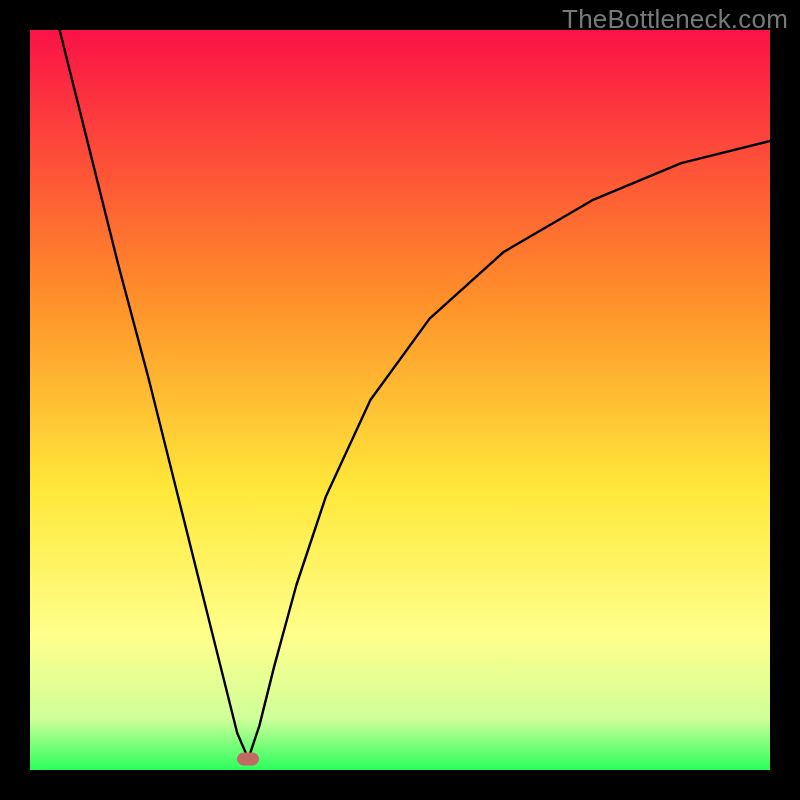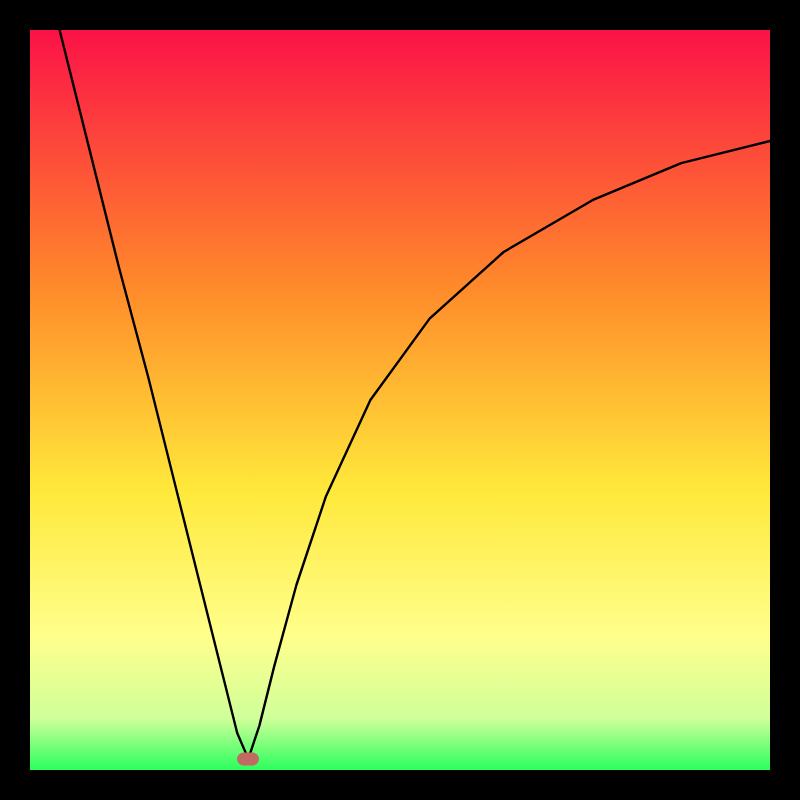--- a/index.html
+++ b/index.html
@@ -55,13 +55,14 @@
 </head>
 <body>
 
 <div class="frame">
   <div class="plot-area" id="plot" style="background: linear-gradient(rgb(251, 18, 71) 0%, rgb(255, 139, 42) 35%, rgb(255, 232, 58) 62%, rgb(255, 255, 140) 82%, rgb(208, 255, 154) 93%, rgb(43, 255, 94) 100%);">
     <svg class="curve" id="curve-svg" viewBox="0 0 740 740" preserveAspectRatio="none">
       <path id="curve-path" d="M 29.6 0.0 L 59.2 118.4 L 88.8 236.8 L 118.4 347.8 L 148.0 466.2 L 170.2 555.0 L 192.4 643.8 L 207.2 703.0 L 218.3 728.9 L 218.3 728.9 L 229.4 695.6 L 244.2 636.4 L 266.4 555.0 L 296.0 466.2 L 340.4 370.0 L 399.6 288.6 L 473.6 222.0 L 562.4 170.2 L 651.2 133.2 L 740.0 111.0 " fill="none" stroke-width="2.4" stroke="#000000" stroke-linejoin="round" stroke-linecap="round"></path>
     </svg>
     <div class="marker" id="min-marker" style="left: 218.3px; top: 728.9px; background: rgb(193, 106, 98);"></div>
   </div>
+  <div class="watermark">TheBottleneck.com</div>
 </div>
 
 </body></html>

